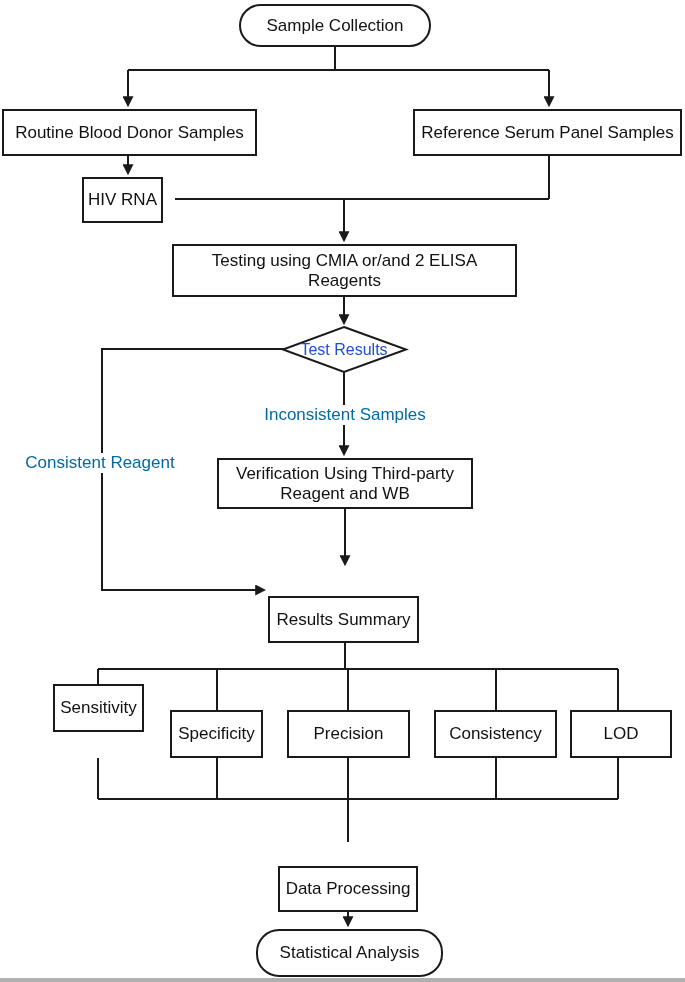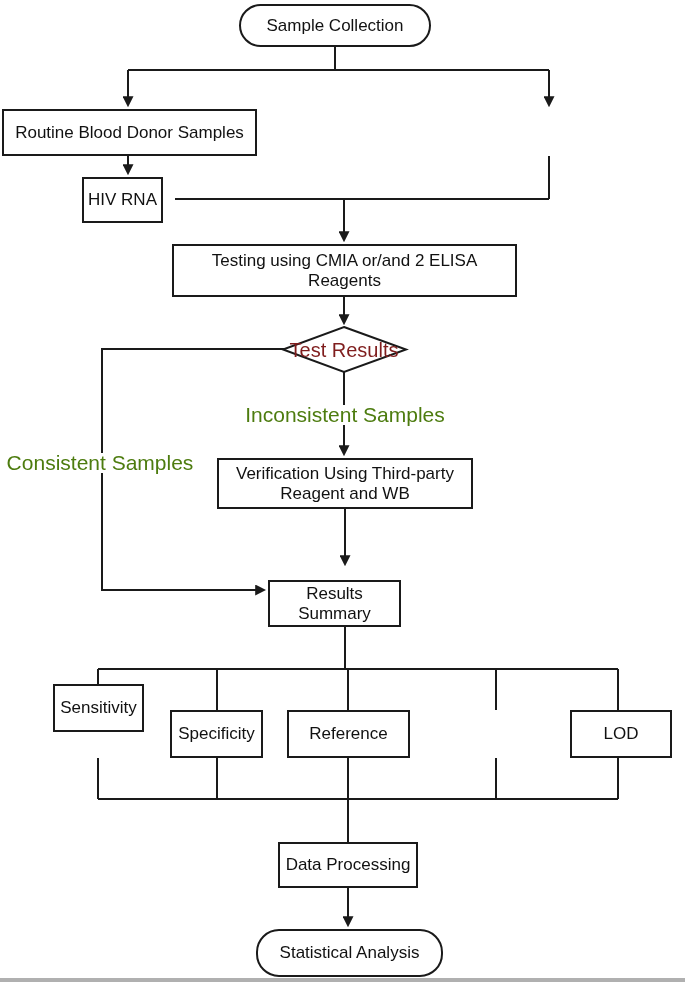--- a/index.html
+++ b/index.html
@@ -13,25 +13,25 @@
     border:2px solid #1a1a1a;background:#ffffff;
     display:flex;align-items:center;justify-content:center;
     text-align:center;font-size:17px;line-height:20px;color:#111111;
   }
   .node.round{border-radius:23px;}
   .node span{display:block;}
   .node .wrap-300{max-width:300px;}
   .node .wrap-245{max-width:245px;}
   .edge-label{
     position:absolute;z-index:3;background:#ffffff;padding:0 5px;
-    font-size:21px;line-height:20px;white-space:nowrap;color:#4d7c0f;
+    font-size:17px;line-height:20px;white-space:nowrap;color:#0369a1;
     transform:translate(-50%,-50%);
   }
   .diamond-label{
-    position:absolute;z-index:3;font-size:20px;white-space:nowrap;color:#7f1d1d;
+    position:absolute;z-index:3;font-size:16px;white-space:nowrap;color:#1d4ed8;
     transform:translate(-50%,-50%);
   }
   #bottom-strip{
     position:absolute;left:0;top:978px;width:685px;height:4px;
     background:#b0b0b0;z-index:4;
   }
 </style>
 </head>
 <body>
 
@@ -88,61 +88,67 @@
   </svg>
 
   <div class="node round" style="left:239px;top:4px;width:192px;height:43px">
     <span>Sample Collection</span>
   </div>
 
   <div class="node" style="left:2px;top:109px;width:255px;height:47px">
     <span>Routine Blood Donor Samples</span>
   </div>
 
+  <div class="node" style="left:413px;top:109px;width:269px;height:47px">
+    <span>Reference Serum Panel Samples</span>
+  </div>
 
   <div class="node" style="left:82px;top:177px;width:81px;height:46px">
     <span>HIV RNA</span>
   </div>
 
   <div class="node" style="left:172px;top:244px;width:345px;height:53px">
     <span class="wrap-300">Testing using CMIA or/and 2 ELISA Reagents</span>
   </div>
 
   <div class="diamond-label" style="left:344px;top:350px">Test Results</div>
 
   <div class="edge-label" style="left:345px;top:415px">Inconsistent Samples</div>
 
-  <div class="edge-label" style="left:100px;top:463px">Consistent Samples</div>
+  <div class="edge-label" style="left:100px;top:463px">Consistent Reagent</div>
 
   <div class="node" style="left:217px;top:458px;width:256px;height:51px">
     <span class="wrap-245">Verification Using Third-party Reagent and WB</span>
   </div>
 
-  <div class="node" style="left:268px;top:580px;width:133px;height:47px">
+  <div class="node" style="left:268px;top:596px;width:151px;height:47px">
     <span>Results Summary</span>
   </div>
 
   <div class="node" style="left:53px;top:684px;width:91px;height:48px">
     <span>Sensitivity</span>
   </div>
 
   <div class="node" style="left:170px;top:710px;width:93px;height:48px">
     <span>Specificity</span>
   </div>
 
   <div class="node" style="left:287px;top:710px;width:123px;height:48px">
-    <span>Reference</span>
+    <span>Precision</span>
   </div>
 
+  <div class="node" style="left:434px;top:710px;width:123px;height:48px">
+    <span>Consistency</span>
+  </div>
 
   <div class="node" style="left:570px;top:710px;width:102px;height:48px">
     <span>LOD</span>
   </div>
 
-  <div class="node" style="left:278px;top:842px;width:140px;height:46px">
+  <div class="node" style="left:278px;top:866px;width:140px;height:46px">
     <span>Data Processing</span>
   </div>
 
   <div class="node round" style="left:256px;top:929px;width:187px;height:48px">
     <span>Statistical Analysis</span>
   </div>
 
   <div id="bottom-strip"></div>
 
 </div>

